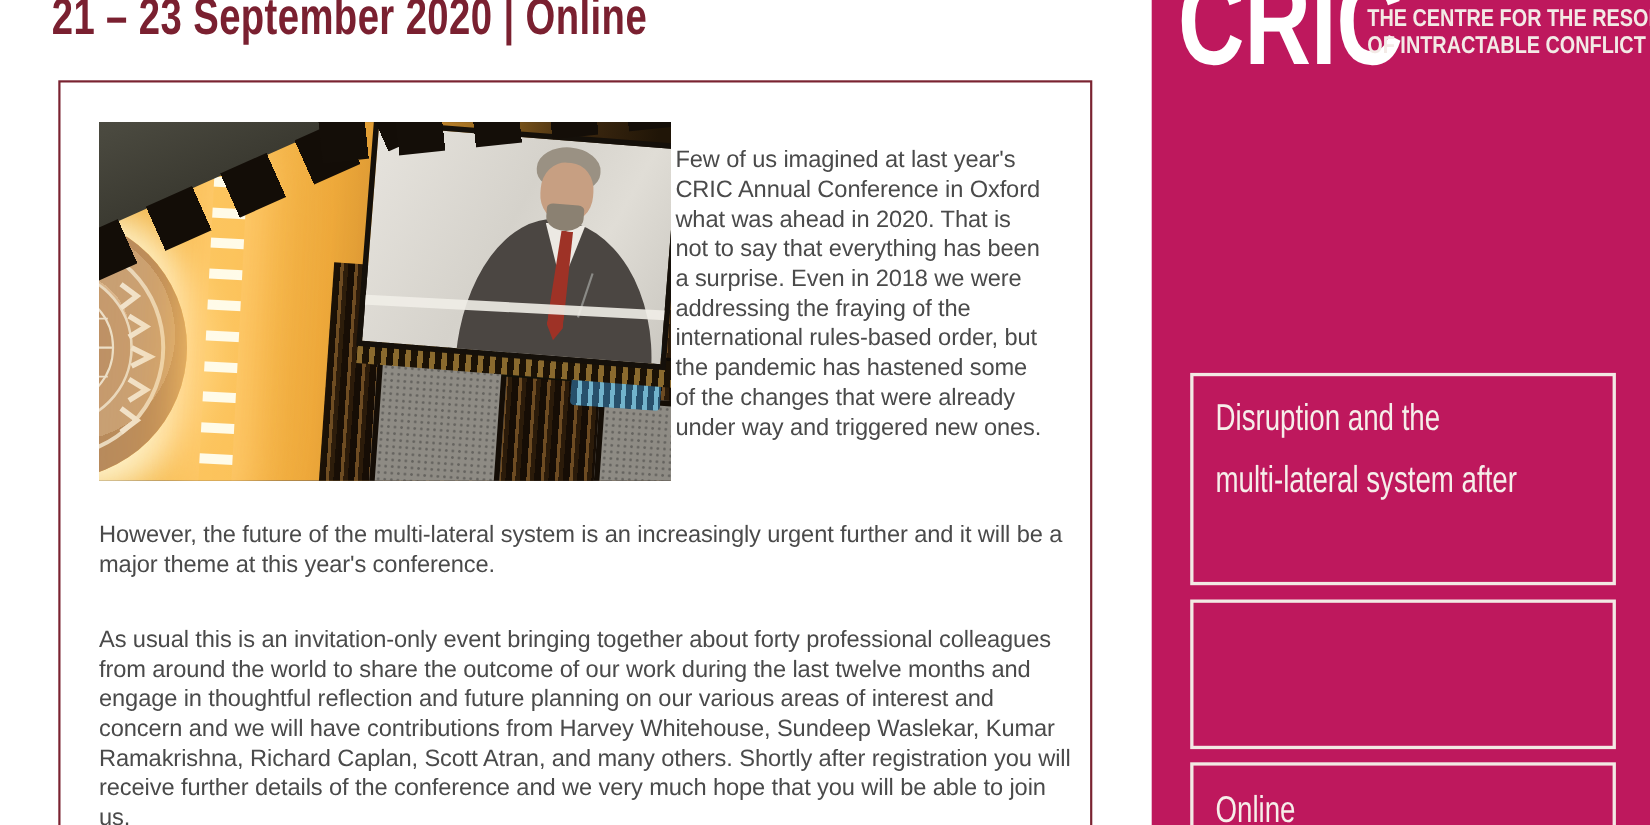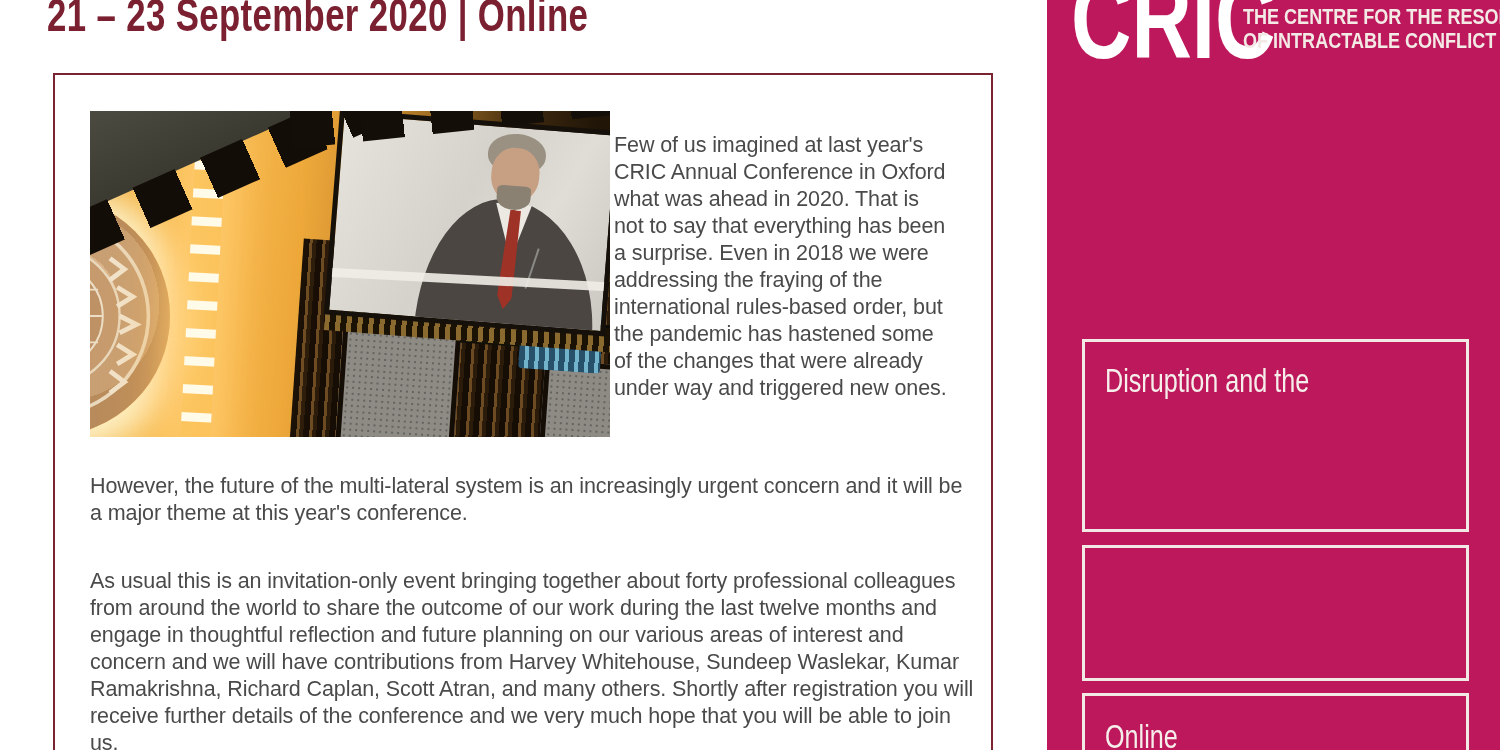--- a/index.html
+++ b/index.html
@@ -130,33 +130,34 @@
     <div class="spk-face"></div>
     <div class="spk-beard"></div>
     <div class="spk-mic"></div>
     <div class="spk-podium"></div>
   </div>
   <div class="p-top"></div>
   <div class="p-baffles2"></div>
 </div>
 
 <p class="bodytext col-intro">Few of us imagined at last year's CRIC Annual Conference in Oxford what was ahead in 2020. That is not to say that everything has been a surprise. Even in 2018 we were addressing the fraying of the international rules-based order, but the pandemic has hastened some of the changes that were already under way and triggered new ones.</p>
-<p class="bodytext para2">However, the future of the multi-lateral system is an increasingly urgent concern and it will be a major theme at this year's conference.</p>
+<p class="bodytext para2">However, the future of the multi-lateral system is an increasingly urgent further and it will be a major theme at this year's conference.</p>
 <p class="bodytext para3">As usual this is an invitation-only event bringing together about forty professional colleagues from around the world to share the outcome of our work during the last twelve months and engage in thoughtful reflection and future planning on our various areas of interest and concern and we will have contributions from Harvey Whitehouse, Sundeep Waslekar, Kumar Ramakrishna, Richard Caplan, Scott Atran, and many others. Shortly after registration you will receive further details of the conference and we very much hope that you will be able to join us.</p>
 <p class="bodytext para4">We do understand that COVID-19 has damaged the economy and may have</p>
 
 <div class="sidebar">
   <div class="logo-cric"><span class="cond">CRIC</span></div>
   <div class="logo-tagline">
     <div><span class="cond85">THE CENTRE FOR THE RESOLUTION</span></div>
     <div><span class="cond85">OF INTRACTABLE CONFLICT</span></div>
   </div>
 
   <div class="sb-box box-title">
     <div class="line"><span class="cond">Disruption and the</span></div>
+    <div class="line"><span class="cond">multi-lateral system after</span></div>
   </div>
 
   <div class="sb-box box-date">
   </div>
 
   <div class="sb-box box-online">
     <div class="line"><span class="cond">Online</span></div>
   </div>
 </div>
 

